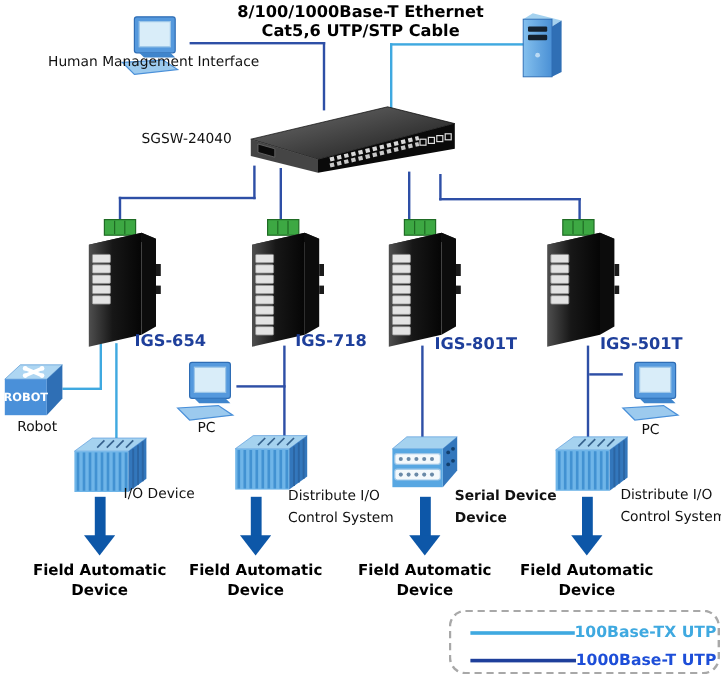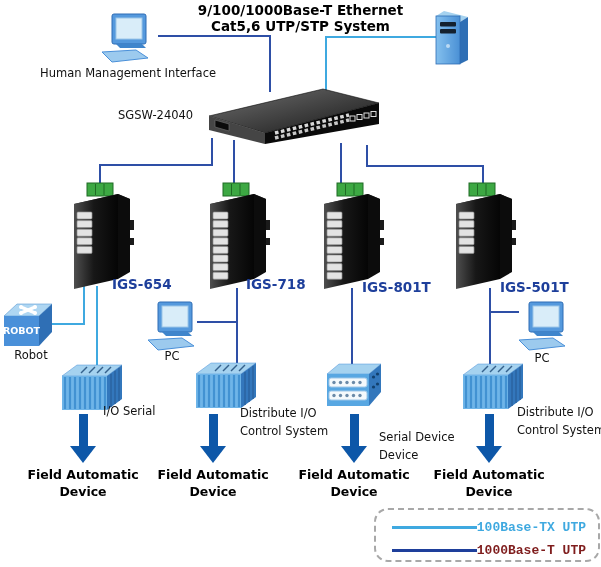--- a/index.html
+++ b/index.html
@@ -15,22 +15,22 @@
   .fast{background:#3fa9e0;}
   .giga{background:#2e4fa6;}
   .h2{height:2px;} .w2{width:2px;}
   .arrow-shaft{position:absolute;width:9px;background:#0d57a8;}
   .arrow-head{position:absolute;width:0;height:0;border-left:13px solid transparent;
               border-right:13px solid transparent;border-top:17px solid #0d57a8;}
   .legend{position:absolute;left:374px;top:508px;width:226px;height:54px;
           border:2px dashed #a8a8a8;border-radius:14px;box-sizing:border-box;}
   .legend-row{position:absolute;left:0;width:100%;display:flex;align-items:center;}
   .legend-swatch{display:inline-block;width:88px;height:3px;margin-left:16px;}
-  .legend-label{flex:1;text-align:right;margin-right:12px;font-weight:bold;font-size:13px;white-space:nowrap;font-family:Liberation Mono, monospace;}
-  .lg-fast{color:#3fa9e0;} .lg-giga{color:#7f1d1d;}
+  .legend-label{flex:1;text-align:right;margin-right:1px;font-weight:bold;font-size:13px;white-space:nowrap;}
+  .lg-fast{color:#3fa9e0;} .lg-giga{color:#1d4ed8;}
   svg{display:block;}
 </style>
 </head>
 <body>
 
 <div id="canvas">
 
   <svg width="0" height="0" style="position:absolute">
       <defs>
     <linearGradient id="gradIgs" x1="0" y1="0" x2="1" y2="0">
@@ -43,22 +43,22 @@
           <stop offset="1" stop-color="#161616"></stop>
     </linearGradient>
     <linearGradient id="gradSrv" x1="0" y1="0" x2="1" y2="0">
       <stop offset="0" stop-color="#84c0ee"></stop>
           <stop offset="1" stop-color="#4a90d5"></stop>
     </linearGradient>
   </defs>
     </svg>
 
   <div class="abs title" style="top:2px;left:0;">
-    <div>9/100/1000Base-T Ethernet</div>
-    <div>Cat5,6 UTP/STP System</div>
+    <div>8/100/1000Base-T Ethernet</div>
+    <div>Cat5,6 UTP/STP Cable</div>
   </div>
 
   <div class="line giga h2" style="left:158px;top:35px;width:113px;"></div>
   <div class="line giga w2" style="left:269px;top:35px;height:57px;"></div>
 
   <div class="line fast h2" style="left:325px;top:36px;width:113px;"></div>
   <div class="line fast w2" style="left:325px;top:36px;height:60px;"></div>
 
   <div class="line giga w2" style="left:211px;top:138px;height:28px;"></div>
   <div class="line giga h2" style="left:99px;top:164px;width:114px;"></div>
@@ -86,21 +86,21 @@
   <div class="line giga h2" style="left:491px;top:311px;width:28px;"></div>
 
   <div class="abs" style="left:98px;top:12px;">
     <svg width="60" height="52" viewBox="0 0 56 52">
       <rect x="12" y="2" width="34" height="30" rx="2" fill="#5599dd" stroke="#2e6db5"></rect>
       <rect x="16" y="6" width="26" height="21" fill="#d9edf9" stroke="#9cc6e8"></rect>
       <polygon points="16,32 42,32 46,36 20,36" fill="#3f85cc"></polygon>
       <polygon points="2,40 36,38 48,46 12,50" fill="#9ccaee" stroke="#4a90d9"></polygon>
     </svg>
   </div>
-  <div class="abs devlabel center" style="left:40px;top:66px;width:175px;">Human Management Interface</div>
+  <div class="abs devlabel center" style="left:40px;top:44px;width:175px;">Human Management Interface</div>
 
   <div class="abs" style="left:434px;top:10px;">
     <svg width="38" height="56" viewBox="0 0 38 56">
       <polygon points="2,6 10,1 34,7 26,12" fill="#a5d2ef"></polygon>
       <polygon points="26,12 34,7 34,50 26,54" fill="#2f6fb5"></polygon>
       <rect x="2" y="6" width="24" height="48" fill="url(#gradSrv)" stroke="#2e6db5" stroke-width="0.8"></rect>
       <rect x="6" y="12" width="16" height="4.5" rx="1" fill="#14212e"></rect>
       <rect x="6" y="19" width="16" height="4.5" rx="1" fill="#14212e"></rect>
       <circle cx="14" cy="36" r="2" fill="#cfe6f7" opacity="0.8"></circle>
     </svg>
@@ -270,21 +270,21 @@
         <line x1="45" y1="15" x2="45" y2="47"></line>
       </g>
       <polygon points="47,14 62,3 62,37 47,48" fill="#3377bc"></polygon>
       <g stroke="#2b65a3" stroke-width="1.6">
         <line x1="51" y1="12" x2="51" y2="45"></line>
           <line x1="55" y1="9" x2="55" y2="42"></line>
           <line x1="59" y1="6" x2="59" y2="39"></line>
       </g>
     </svg>
   </div>
-  <div class="abs devlabel" style="left:103px;top:404px;">I/O Serial</div>
+  <div class="abs devlabel" style="left:103px;top:404px;">I/O Device</div>
 
   <div class="abs" style="left:194px;top:360px;">
     <svg width="64" height="50" viewBox="0 0 64 50">
       <polygon points="2,14 17,3 62,3 47,14" fill="#a5d2ef" stroke="#4a90d9" stroke-width="0.5"></polygon>
       <g stroke="#35618c" stroke-width="1.4">
         <line x1="21" y1="11" x2="27" y2="5"></line>
           <line x1="29" y1="11" x2="35" y2="5"></line>
         <line x1="37" y1="11" x2="43" y2="5"></line>
           <line x1="45" y1="11" x2="51" y2="5"></line>
       </g>
@@ -333,21 +333,21 @@
       <rect x="4" y="29" width="38" height="9" rx="2" fill="#f4f9fc" stroke="#9ec7e8"></rect>
       <g fill="#6a8aa8">
           <circle cx="9" cy="33.5" r="1.7"></circle>
           <circle cx="15.5" cy="33.5" r="1.7"></circle>
           <circle cx="22" cy="33.5" r="1.7"></circle>
           <circle cx="28.5" cy="33.5" r="1.7"></circle>
           <circle cx="35" cy="33.5" r="1.7"></circle>
         </g>
     </svg>
   </div>
-  <div class="abs devlabel" style="left:379px;top:428px;line-height:18px;">
+  <div class="abs devlabel" style="left:379px;top:404px;line-height:18px;font-weight:bold;">
     <div>Serial Device</div>
     <div>Device</div>
   </div>
 
   <div class="abs" style="left:461px;top:361px;">
     <svg width="64" height="50" viewBox="0 0 64 50">
       <polygon points="2,14 17,3 62,3 47,14" fill="#a5d2ef" stroke="#4a90d9" stroke-width="0.5"></polygon>
       <g stroke="#35618c" stroke-width="1.4">
         <line x1="21" y1="11" x2="27" y2="5"></line>
           <line x1="29" y1="11" x2="35" y2="5"></line>

